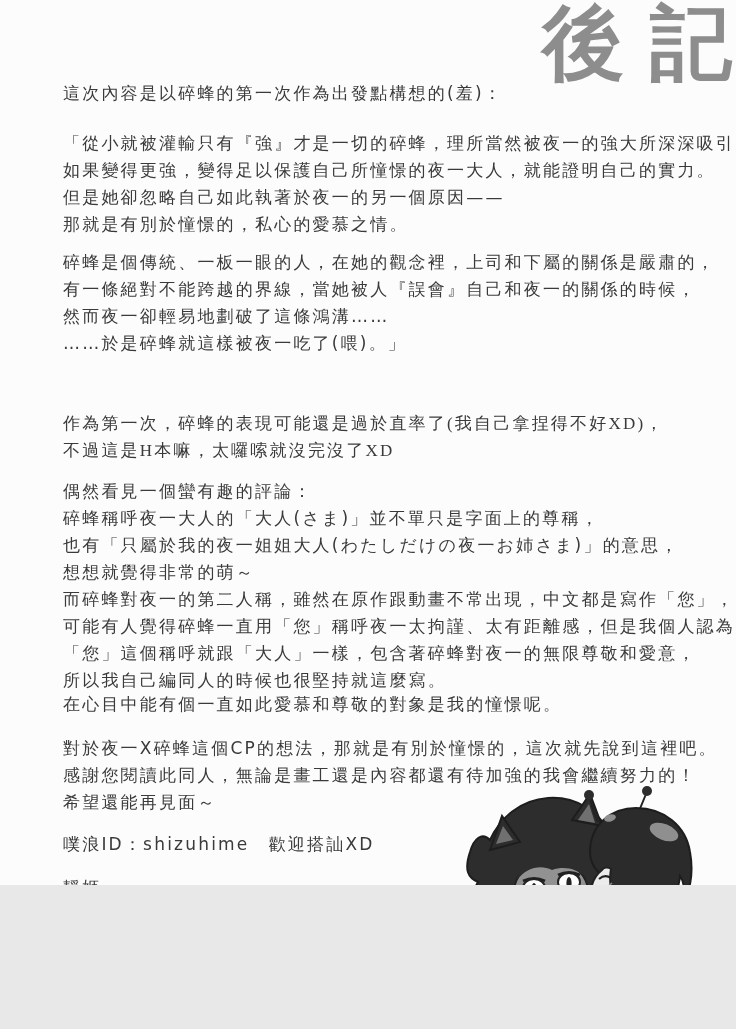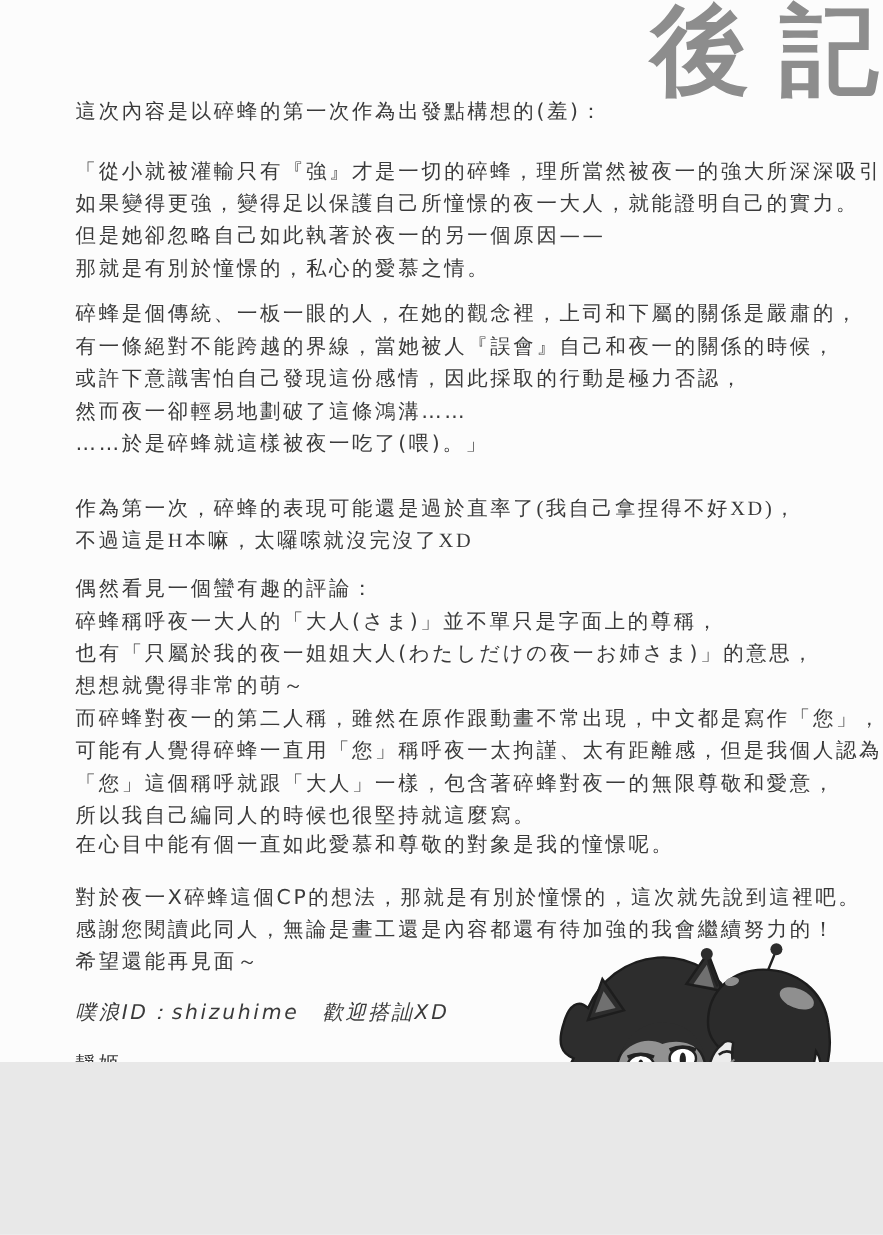--- a/index.html
+++ b/index.html
@@ -22,21 +22,21 @@
   }
   .para .line { height:27px; }
   .sig-line { height:24px; }
   .p0 { top:80px; }
   .p1 { top:130px; }
   .p2 { top:249px; }
   .p3 { top:410px;font-family:Liberation Serif, serif; }
   .p4 { top:478px; }
   .p5 { top:691px;text-align:center; }
   .p6 { top:735px; }
-  .contact { top:831px;font-style:italic; }
+  .contact { top:831px; }
   .author { top:874px; }
   .date { top:899px; letter-spacing:3px; }
   .site-name {
     position:absolute; left:272px; top:939px;
     font-size:15px; letter-spacing:11px; white-space:nowrap; color:#424242;
   }
   .site-url {
     position:absolute; left:257px; top:970px;
     font-size:19px; letter-spacing:1px; white-space:nowrap; color:#424242;
   }
@@ -56,21 +56,20 @@
   <div class="para p1">
     <div class="line">「從小就被灌輸只有『強』才是一切的碎蜂，理所當然被夜一的強大所深深吸引，</div>
     <div class="line">如果變得更強，變得足以保護自己所憧憬的夜一大人，就能證明自己的實力。</div>
     <div class="line">但是她卻忽略自己如此執著於夜一的另一個原因——</div>
     <div class="line">那就是有別於憧憬的，私心的愛慕之情。</div>
   </div>
 
   <div class="para p2">
     <div class="line">碎蜂是個傳統、一板一眼的人，在她的觀念裡，上司和下屬的關係是嚴肅的，</div>
     <div class="line">有一條絕對不能跨越的界線，當她被人『誤會』自己和夜一的關係的時候，</div>
-    <div class="line">或許下意識害怕自己發現這份感情，因此採取的行動是極力否認，</div>
     <div class="line">然而夜一卻輕易地劃破了這條鴻溝……</div>
     <div class="line">……於是碎蜂就這樣被夜一吃了(喂)。」</div>
   </div>
 
   <div class="para p3">
     <div class="line">作為第一次，碎蜂的表現可能還是過於直率了(我自己拿捏得不好XD)，</div>
     <div class="line">不過這是H本嘛，太囉嗦就沒完沒了XD</div>
   </div>
 
   <div class="para p4">

